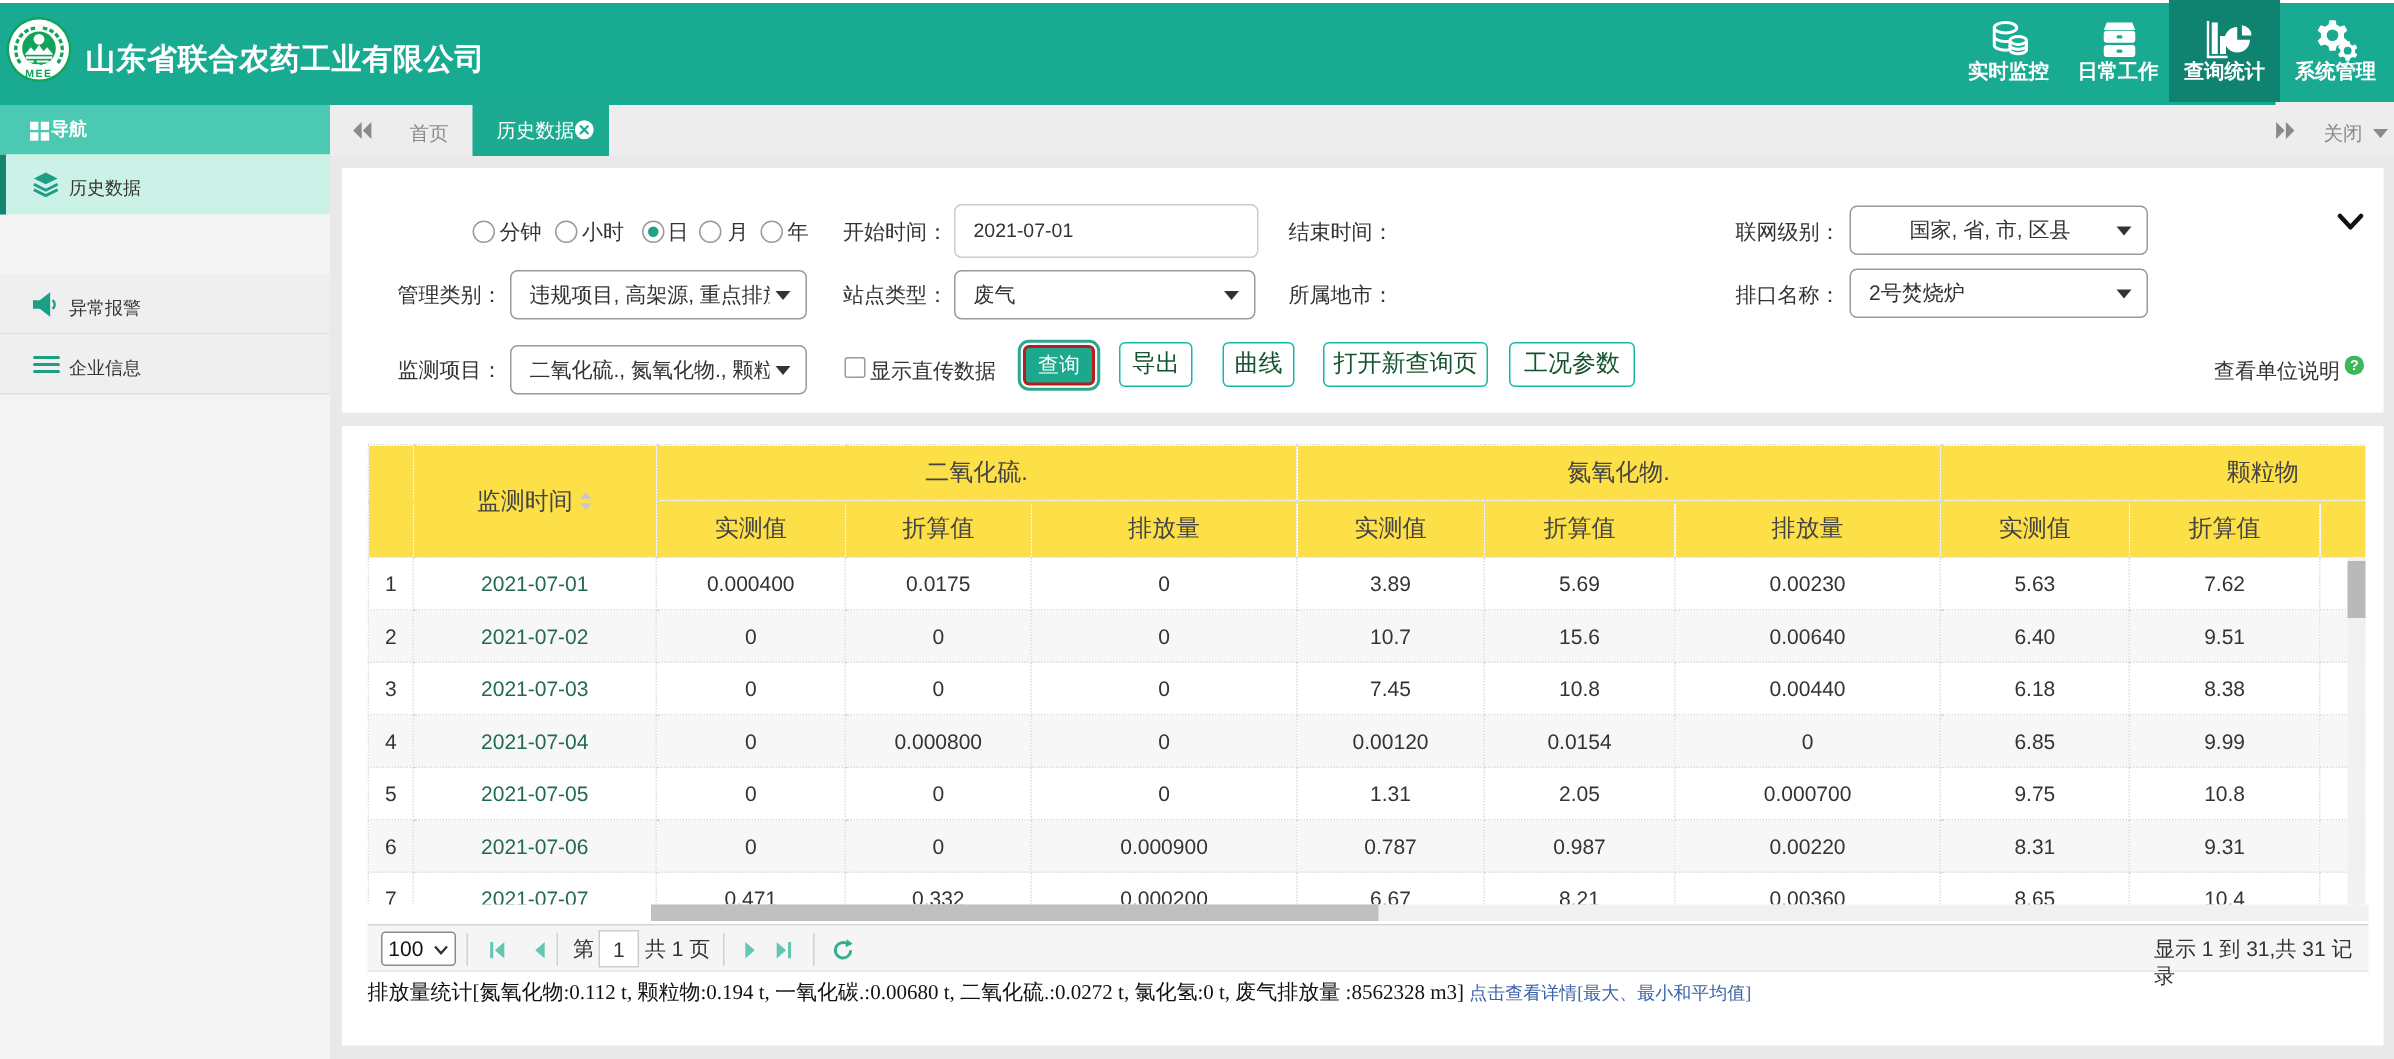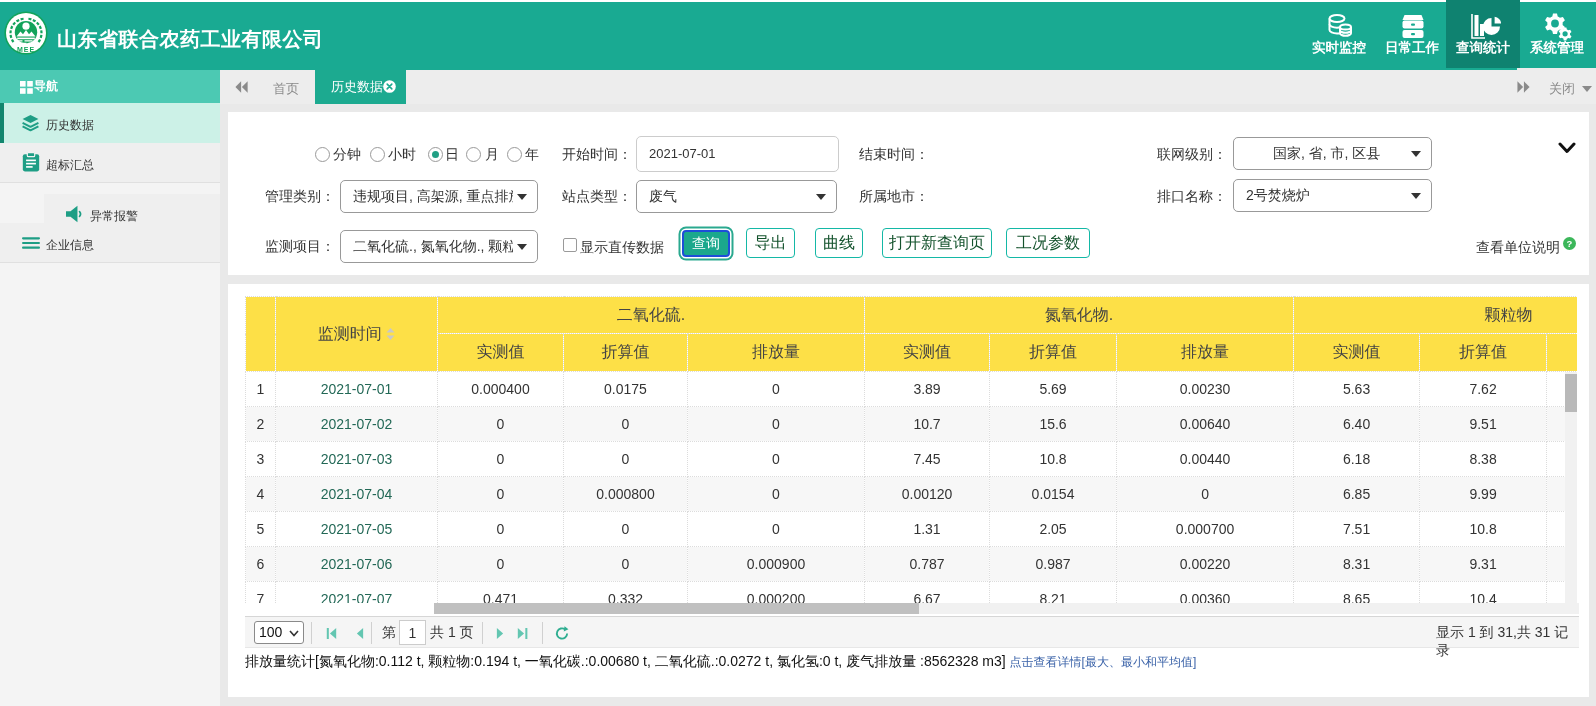--- a/index.html
+++ b/index.html
@@ -37,21 +37,21 @@
 
 .flabel { position:absolute; font-size:14px; color:#333; }
 .finput { position:absolute; height:36px; border:1px solid #ccc; border-radius:5px; background:#fff; font-size:13px; color:#333; line-height:34px; padding-left:12px; }
 .fselect { position:absolute; height:33px; border:1px solid #999; border-radius:5px; background:#fff; font-size:14px; color:#333; line-height:31px; padding-left:12px; }
 .fselect .tri { position:absolute; right:10px; top:13px; width:0; height:0; border-left:5px solid transparent; border-right:5px solid transparent; border-top:6px solid #333; }
 .btn { position:absolute; height:30px; border:1px solid #14b8a6; border-radius:4px; background:#fff; font-size:16px; color:#14532d; text-align:center; line-height:28px; }
 .radio { position:absolute; width:15px; height:15px; border:1px solid #9a9a9a; border-radius:50%; background:#fff; }
 .radio.sel::after { content:""; position:absolute; left:3px; top:3px; width:7px; height:7px; border-radius:50%; background:#22a085; }
 .cbox { position:absolute; width:14px; height:14px; border:1px solid #9a9a9a; background:#fff; border-radius:2px; }
 .clip { display:inline-block; overflow:hidden; white-space:nowrap; vertical-align:top; }
-#querybtn { position:absolute; left:454px; top:118px; width:48px; height:27px; background:#1ba88c; border:2px solid #1d4ed8; border-radius:4px; box-shadow:0 0 0 1.5px #ffffff, 0 0 0 3.5px #2aa98f; color:#fff; font-size:14px; text-align:center; line-height:23px; }
+#querybtn { position:absolute; left:454px; top:118px; width:48px; height:27px; background:#1ba88c; border:2px solid #b91c1c; border-radius:4px; box-shadow:0 0 0 1.5px #ffffff, 0 0 0 3.5px #2aa98f; color:#fff; font-size:14px; text-align:center; line-height:23px; }
 
 
 #grid { position:absolute; left:17px; top:12px; width:1332px; height:318px; overflow:hidden; }
 table.grid { border-collapse:collapse; table-layout:fixed; width:1478px; }
 table.grid th, table.grid td { border:1px dotted #dcdcdc; font-weight:normal; overflow:hidden; white-space:nowrap; }
 table.grid th { background:#fde047; color:#444; font-size:16px; }
 table.grid td { font-size:14px; color:#333; text-align:center; background:#fff; }
 tr.even td { background:#f7f7f7; }
 table.grid td.datec { color:#226856; }
 
@@ -60,21 +60,21 @@
 #vthumb { position:absolute; left:0; top:2px; width:12px; height:38px; background:#b9b9b9; }
 #hscroll { position:absolute; left:17px; top:319px; width:1334px; height:11px; background:#fff; }
 #hthumb { position:absolute; left:189px; top:0; width:485px; height:11px; background:#c0c0c0; }
 
 
 #pager { position:absolute; left:17px; top:332px; width:1334px; height:32px; border-top:1px solid #d6d6d6; border-bottom:1px solid #e7e7e7; background:#f5f5f5; font-size:14px; color:#333; }
 .psel { position:absolute; left:9px; top:4px; width:50px; height:23px; border:1px solid #8a8a8a; border-radius:3px; background:#fff; font-size:14px; color:#111; text-align:center; line-height:21px; }
 .psep { position:absolute; top:5px; width:1px; height:22px; background:#d0d0d0; }
 .pinput { position:absolute; left:154px; top:3px; width:27px; height:25px; border:1px solid #ccc; background:#fff; text-align:center; line-height:25px; font-size:14px; }
 
-#footerline { position:absolute; left:17px; top:369px; width:1340px; font-size:14px; color:#111; }
+#footerline { position:absolute; left:17px; top:369px; width:1340px; font-size:14px; color:#111;font-family:Liberation Serif, serif; }
 </style>
 </head>
 <body>
 <div id="header"></div>
 <div id="topwhite"></div>
 <svg class="abs" style="left:4px;top:11px;" width="44" height="44" viewBox="0 0 44 44">
   <circle cx="22" cy="22" r="21.6" fill="#12a35b"></circle>
   <circle cx="22" cy="22" r="20" fill="#ffffff"></circle>
   <circle cx="22" cy="21.2" r="11.2" fill="#12a35b"></circle>
   <circle cx="22" cy="15.2" r="3.6" fill="#ffffff"></circle>
@@ -137,31 +137,21 @@
     <span style="margin-left:34px;">导航</span>
   </div>
   <div class="menuitem active" style="top:35px;">
     <svg class="abs" style="left:17px;top:10px;" width="19" height="19" viewBox="0 0 24 24" fill="none" stroke="#1e9e85" stroke-width="2.4">
       <path d="M2 7.5 L12 2.5 L22 7.5 L12 12.5 Z" fill="#1e9e85" stroke="none"></path>
       <path d="M2 12.5 L12 17.5 L22 12.5" stroke-linejoin="round"></path>
       <path d="M2 17 L12 22 L22 17" stroke-linejoin="round"></path>
     </svg>
     <span class="mtext">历史数据</span>
   </div>
-  <div class="menuitem" style="top:75px;">
-    <svg class="abs" style="left:22px;top:9px;" width="18" height="20" viewBox="0 0 22 24">
-      <rect x="1" y="2.5" width="20" height="21" rx="2.5" fill="#1e9e85"></rect>
-      <rect x="6.5" y="0.5" width="9" height="5" rx="1.2" fill="#1e9e85" stroke="#f2f2f2" stroke-width="1.4"></rect>
-      <rect x="5" y="9" width="12" height="2" fill="#fff"></rect>
-      <rect x="5" y="13" width="12" height="2" fill="#fff"></rect>
-      <rect x="5" y="17" width="8" height="2" fill="#fff"></rect>
-    </svg>
-    <span class="mtext">超标汇总</span>
-  </div>
-  <div class="menuitem" style="top:126px;margin-left:44px;">
+  <div class="menuitem" style="top:115px;">
     <svg class="abs" style="left:21px;top:11px;" width="20" height="18" viewBox="0 0 24 22">
       <path d="M1 7.5 h5.5 L15 1 v20 L6.5 14.5 H1 Z" fill="#1e9e85"></path>
       <path d="M17.5 8 a4.5 4.5 0 0 1 0 6" fill="none" stroke="#1e9e85" stroke-width="2" stroke-linecap="round"></path>
     </svg>
     <span class="mtext">异常报警</span>
   </div>
   <div class="menuitem" style="top:155px;">
     <svg class="abs" style="left:22px;top:14px;" width="18" height="12" viewBox="0 0 22 14" fill="#1e9e85">
       <rect x="0" y="0" width="22" height="2.6" rx="1.3"></rect>
       <rect x="0" y="5.7" width="22" height="2.6" rx="1.3"></rect>
@@ -330,21 +320,21 @@
             </tr>
         <tr style="height:35px;">
               <td class="numc">5</td>
               <td class="datec">2021-07-05</td>
               <td>0</td>
               <td>0</td>
               <td>0</td>
               <td>1.31</td>
               <td>2.05</td>
               <td>0.000700</td>
-              <td>7.51</td>
+              <td>9.75</td>
               <td>10.8</td>
               <td></td>
             </tr>
         <tr style="height:35px;" class="even">
               <td class="numc">6</td>
               <td class="datec">2021-07-06</td>
               <td>0</td>
               <td>0</td>
               <td>0.000900</td>
               <td>0.787</td>

